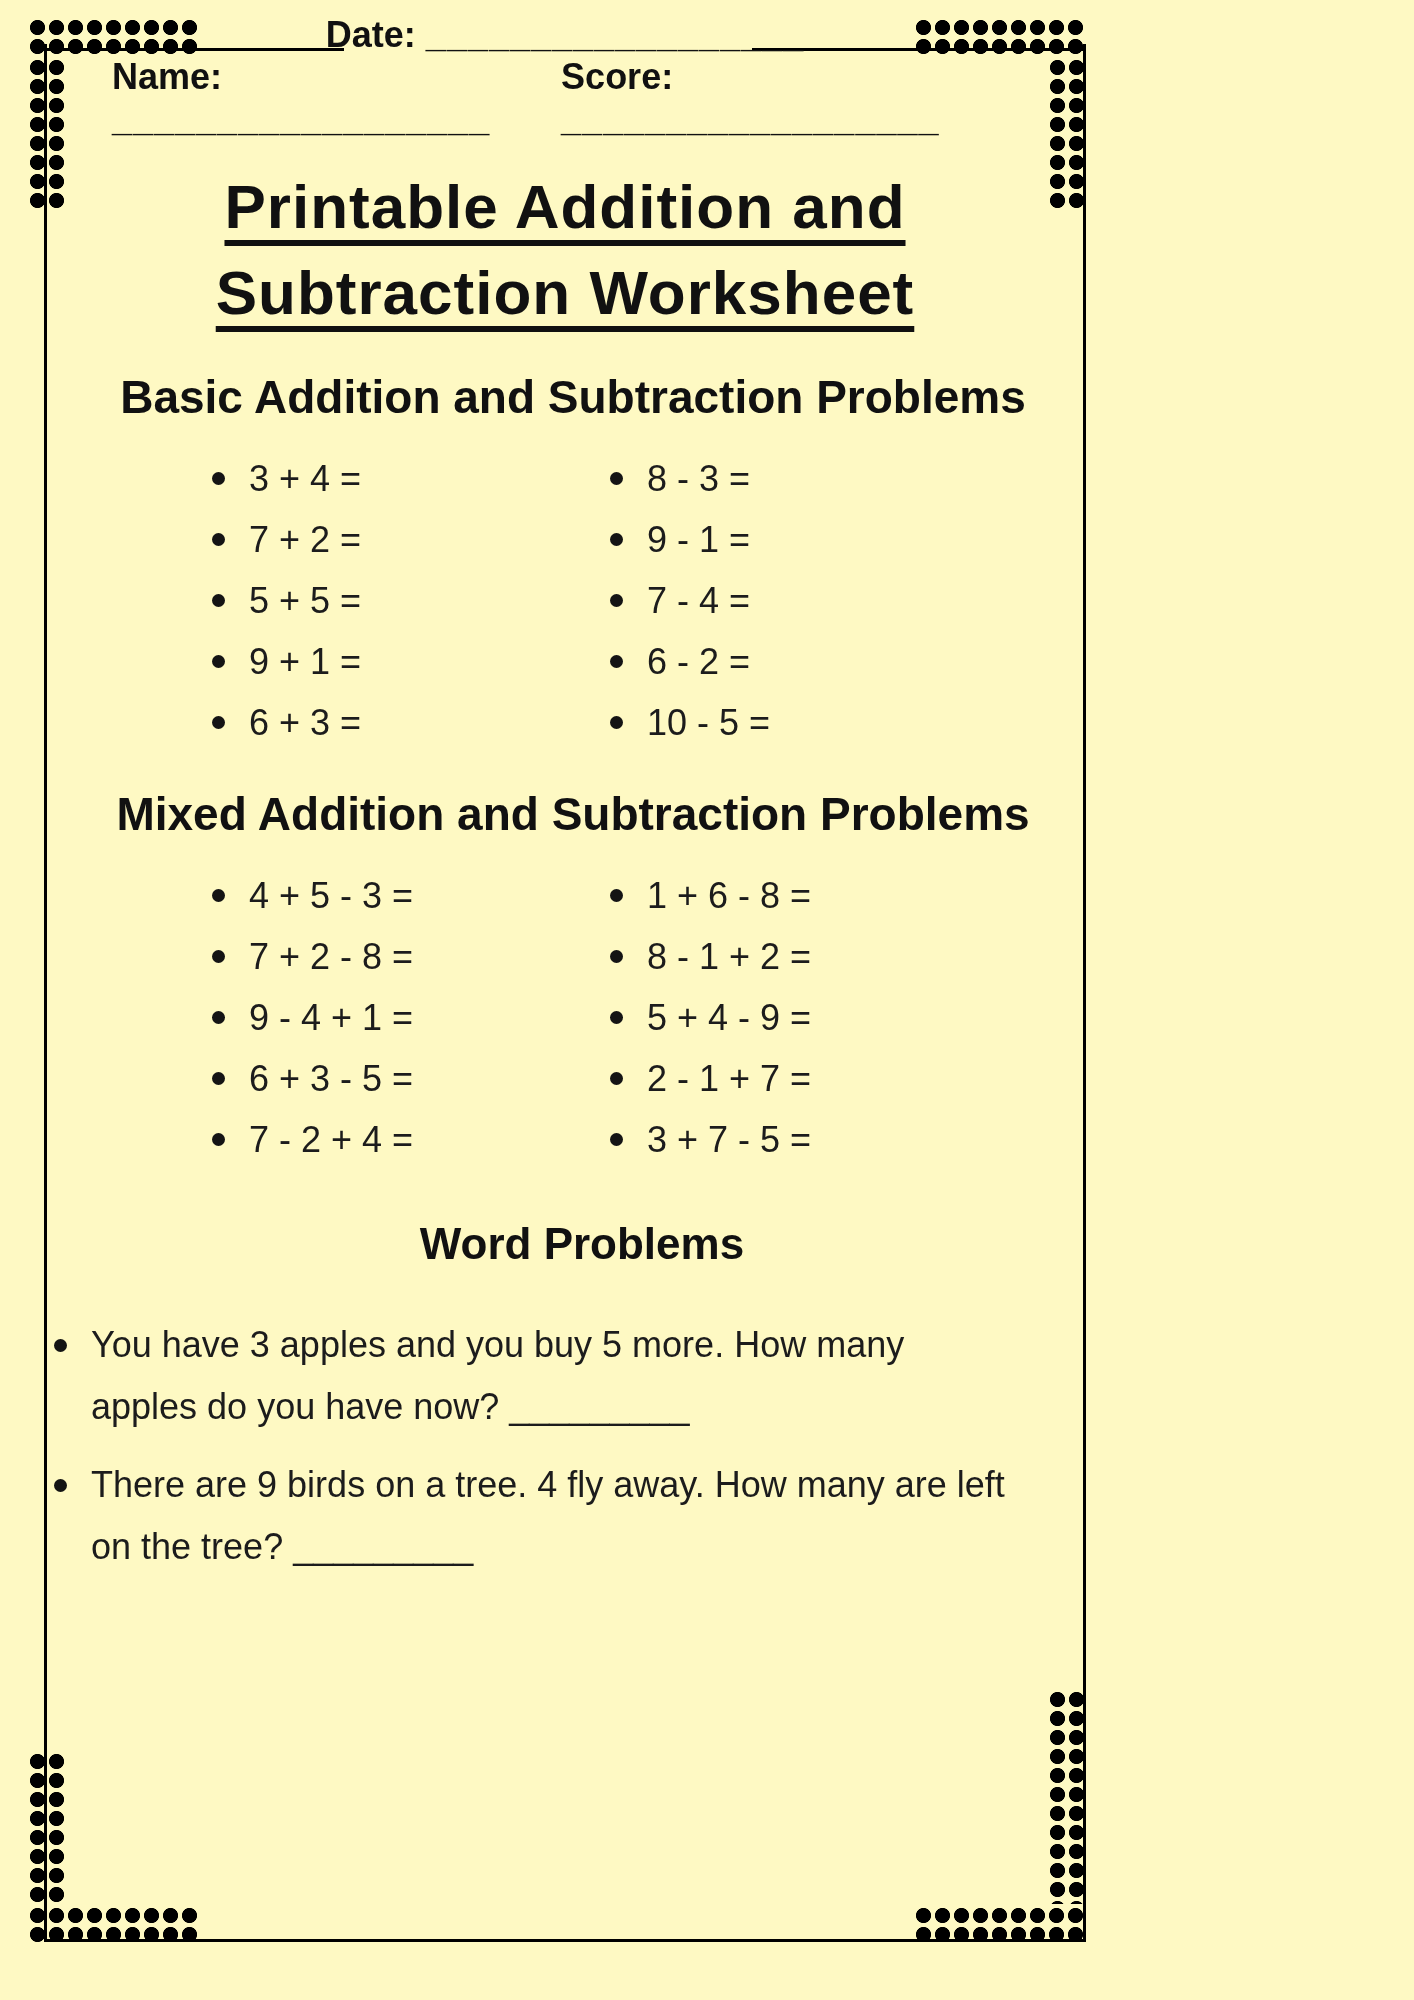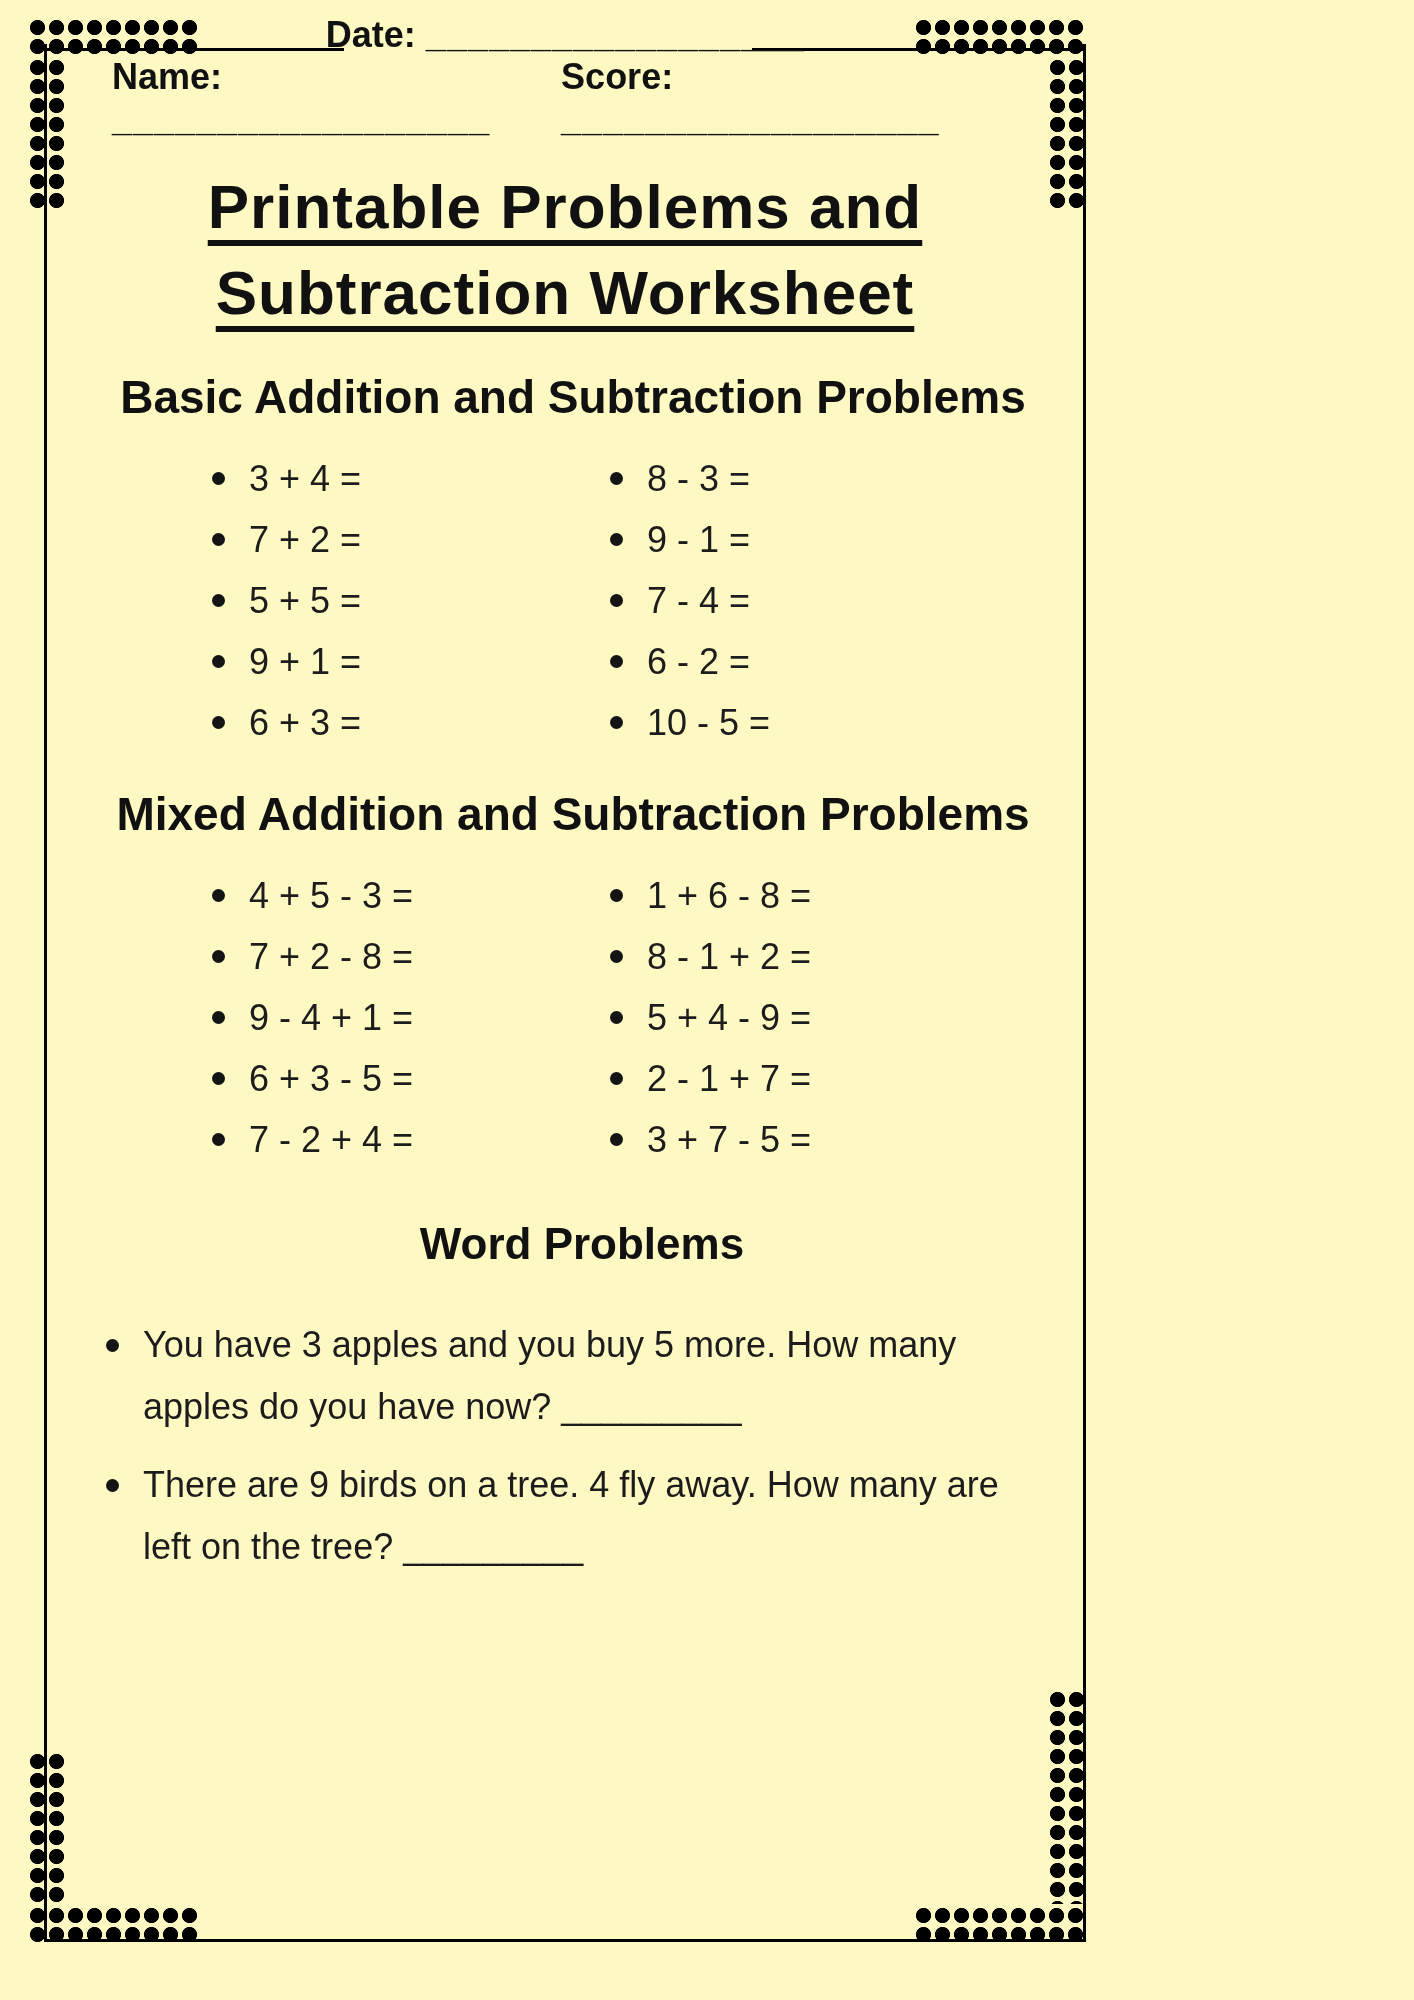--- a/index.html
+++ b/index.html
@@ -31,21 +31,21 @@
   }
   .section-heading{margin:34px 0 0 16px;text-align:center;font-size:46px;font-weight:bold;line-height:54px;}
   .problems-grid{
     margin-top:24px;margin-left:212px;
     display:grid;grid-template-columns:398px 400px;
   }
   .p-col{display:flex;flex-direction:column;}
   .p-item{display:flex;align-items:center;font-size:36px;line-height:61px;color:#1c1c1c;}
   .bullet{flex:none;width:13px;height:13px;border-radius:50%;background:#141414;margin-right:24px;}
   .wp-heading{margin:46px 0 0 0;text-align:center;font-size:44px;font-weight:bold;line-height:56px;padding-left:34px;}
-  .wp-list{margin-top:42px;padding:0 110px 0 106px;}
+  .wp-list{margin-top:42px;padding:0 110px 0 54px;}
   .wp-item{display:flex;align-items:flex-start;font-size:36px;line-height:62px;color:#1c1c1c;margin-bottom:16px;}
   .wp-item .bullet{margin-top:25px;}
 </style>
 </head>
 <body>
 
 <div class="page">
 
   <div class="line" style="left:44px;top:44px;width:3px;height:1898px;"></div>
   <div class="line" style="left:1083px;top:44px;width:3px;height:1898px;"></div>
@@ -74,21 +74,21 @@
         <span>Name:</span>
         <span class="blank">__________________</span>
       </span>
       <span>
         <span>Score:</span>
         <span class="blank">__________________</span>
       </span>
     </div>
 
     <div class="title">
-      <div>Printable Problems and</div>
+      <div>Printable Addition and</div>
       <div>Subtraction Worksheet</div>
     </div>
 
     <div class="section-heading">Basic Addition and Subtraction Problems</div>
     <div class="problems-grid">
       <div class="p-col">
         <div class="p-item">
             <span class="bullet"></span>
             <span>3 + 4 =</span>
           </div>

